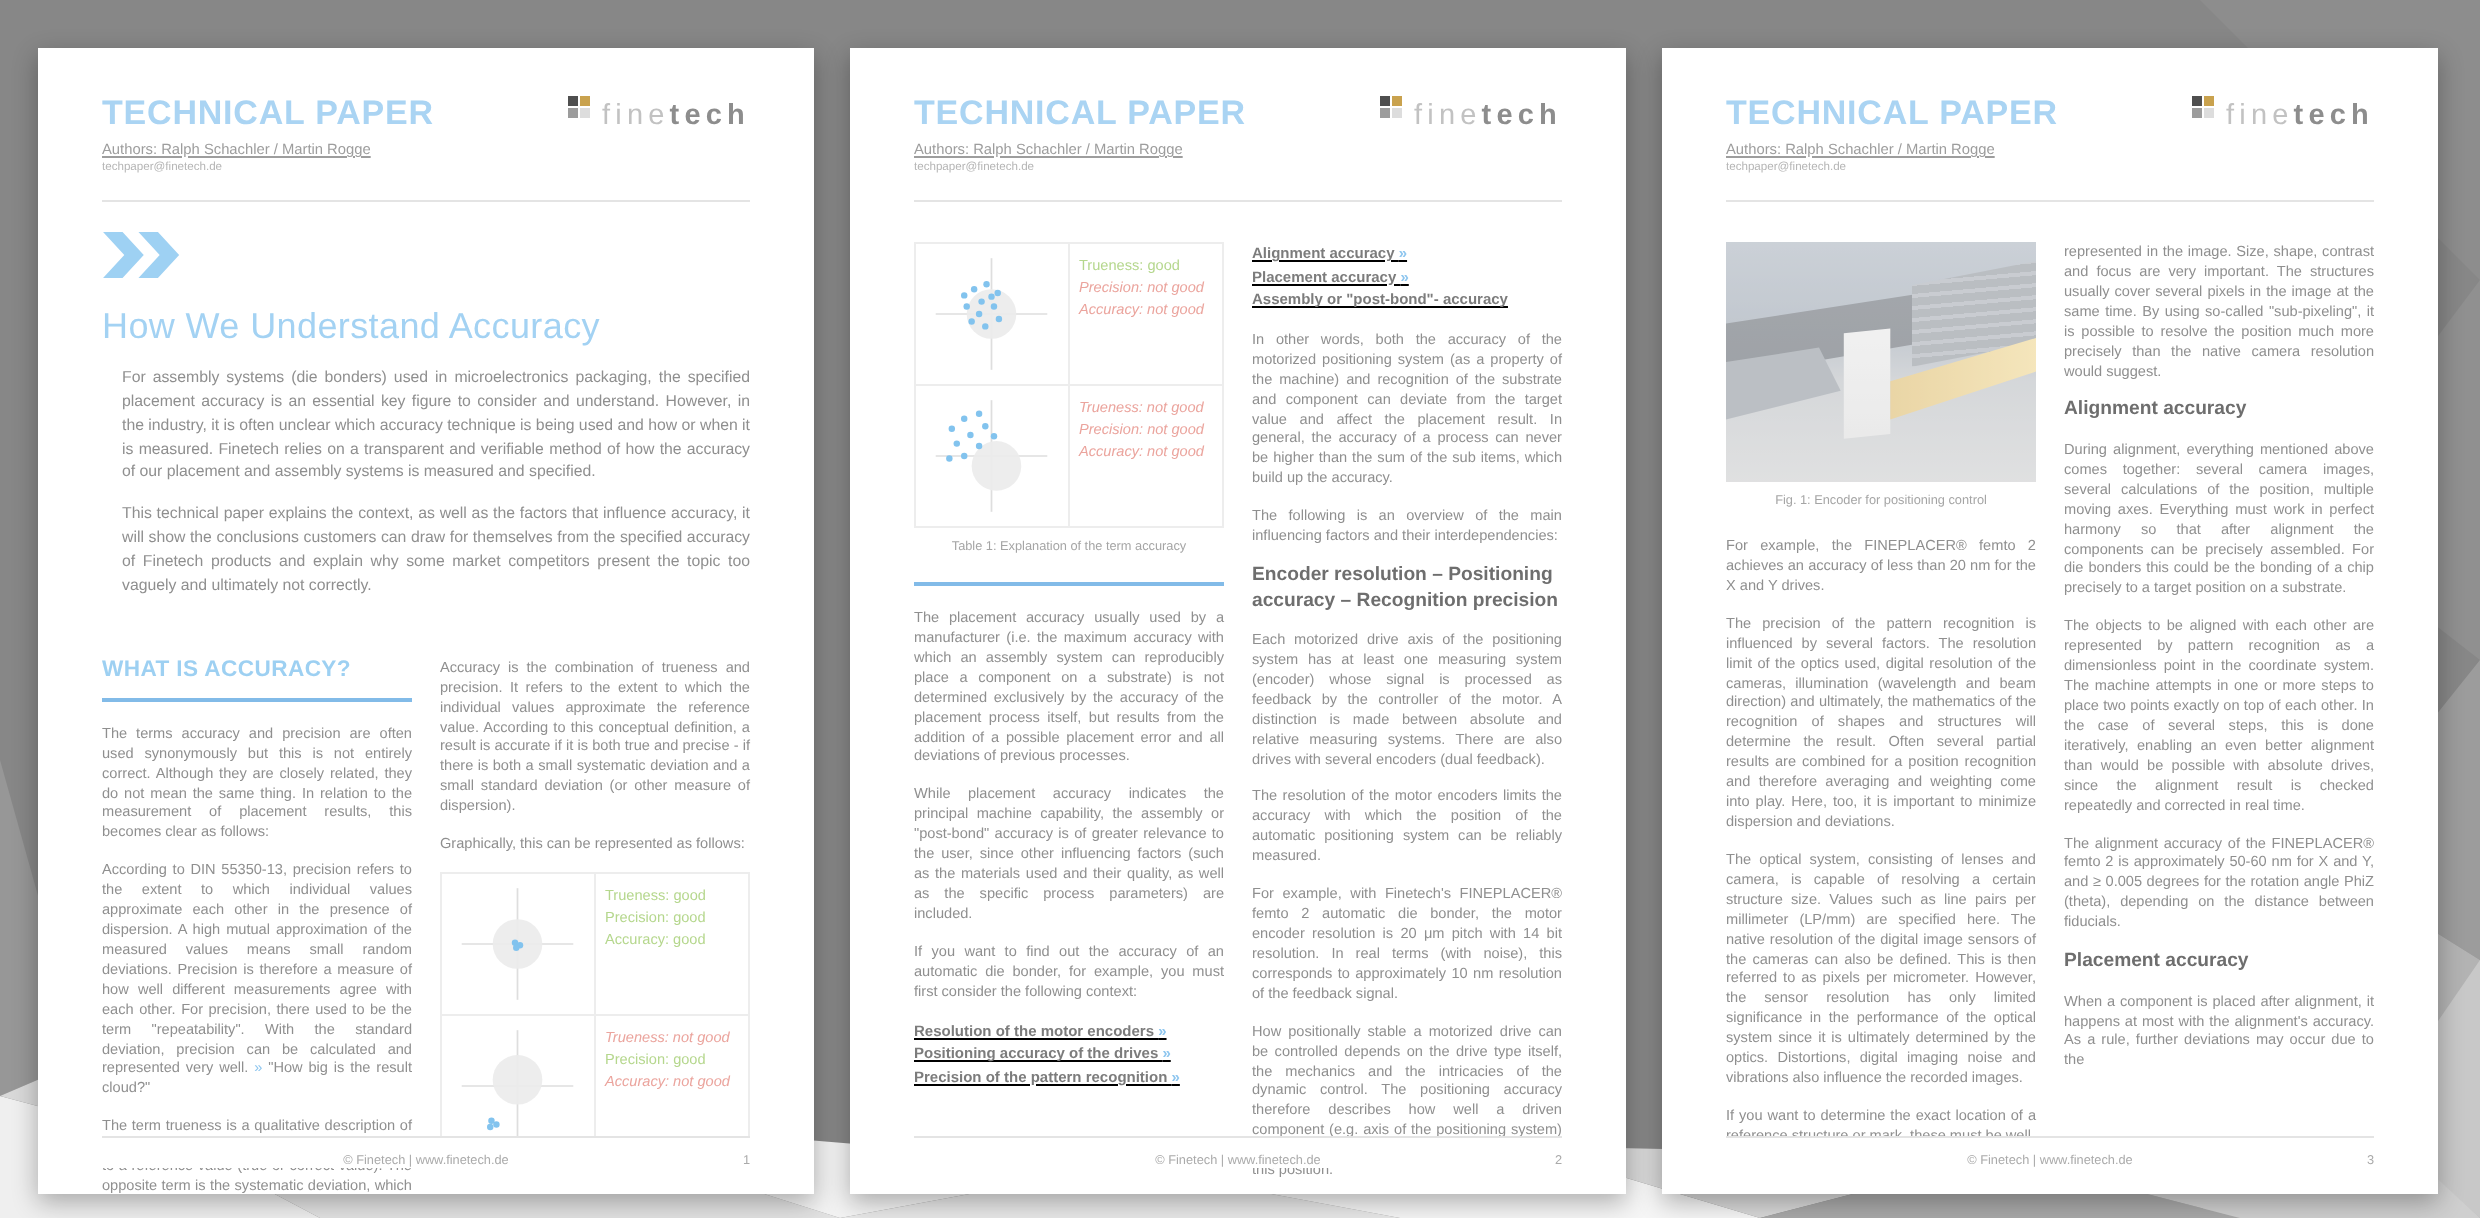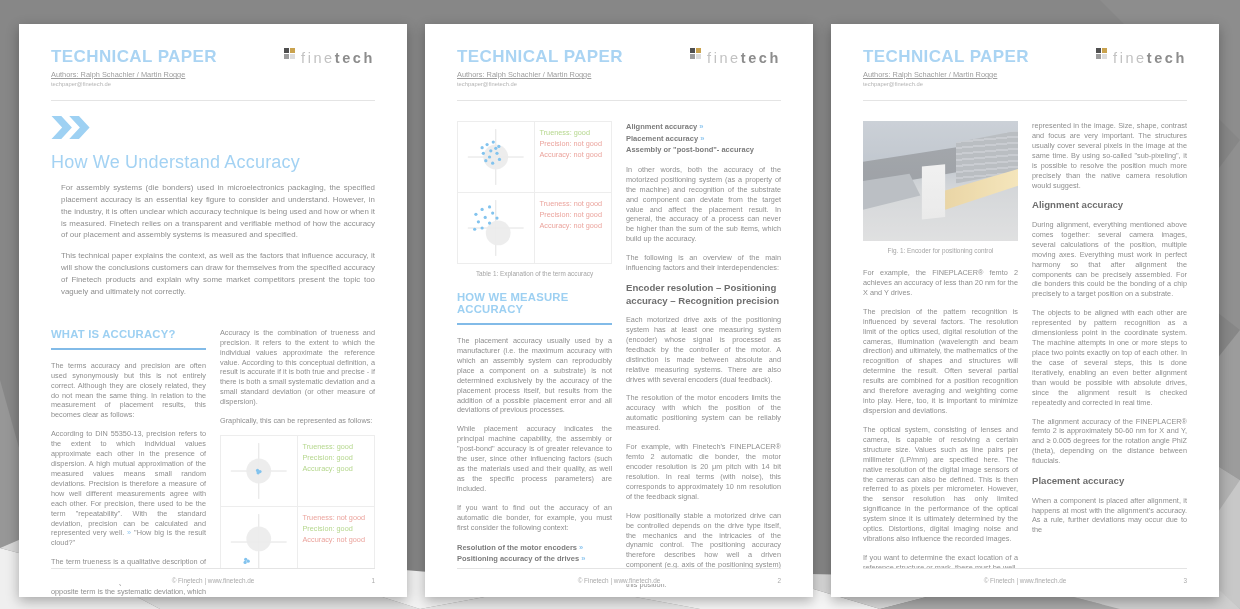--- a/index.html
+++ b/index.html
@@ -29,31 +29,31 @@
   .columns{display:flex;gap:14px;}
   .col{flex:1;min-width:0;}
   .p1cols{margin-top:30px;}
   .p23cols{margin-top:20px;}
   .sec-head{color:#9dd0f2;font-size:11.3px;font-weight:bold;letter-spacing:.2px;}
   .sec-rule{height:2px;background:#82bbe8;margin:8px 0 11px 0;}
   .col p.body{font-size:7.3px;line-height:1.36;color:#8f8f8f;text-align:justify;margin:0 0 9px 0;}
   .subhead{font-size:9.6px;font-weight:bold;color:#6e6e6e;line-height:1.3;margin:3px 0 8px 0;}
   .linkline{font-size:7.5px;font-weight:bold;color:#7c7c7c;line-height:1.55;}
   .chev{color:#8ec6ef;}
-  .linkgroup{margin-bottom:9px;}
+  .linkgroup{margin-bottom:9px;text-decoration:underline;}
   
   .figtable{border:1px solid #ededed;}
   .figrow{display:flex;}
   .figrow + .figrow{border-top:1px solid #ededed;}
   .figcell-d{width:50%;box-sizing:border-box;border-right:1px solid #ededed;padding:4px 2px;}
   .figcell-d svg{display:block;width:100%;height:62px;}
   .figcell-l{width:50%;box-sizing:border-box;padding:6px 5px;}
   .figlabel{font-size:7.3px;line-height:1.5;}
   .figlabel[data-status="good"]{color:#b5d78d;}
-  .figlabel[data-status="bad"]{color:#eba49d;}
+  .figlabel[data-status="bad"]{color:#eba49d;font-style:italic;}
   .figcaption{font-size:6.4px;color:#a5a5a5;text-align:center;margin:6px 0 14px 0;}
   
   .photo{position:relative;width:100%;height:120px;overflow:hidden;
          background:linear-gradient(180deg,#a9b2bd 0%,#99a3af 36%,#b9bdc1 58%,#cbcccd 100%);}
   .ph-slab{position:absolute;left:0;top:0;width:100%;height:100%;
            clip-path:polygon(0 34%,100% 14%,100% 34%,0 56%);
            background:linear-gradient(180deg,#6a7078,#555b63);}
   .ph-left{position:absolute;left:0;top:0;width:100%;height:100%;
            clip-path:polygon(0 50%,30% 44%,37% 62%,0 74%);
            background:#8e959d;}
@@ -255,21 +255,20 @@
               </div>
               <div class="figcell-l">
                 <div class="figlabel" data-status="bad">Trueness: not good</div>
                 <div class="figlabel" data-status="bad">Precision: not good</div>
                 <div class="figlabel" data-status="bad">Accuracy: not good</div>
               </div>
             </div>
           </div>
           <div class="figcaption">Table 1: Explanation of the term accuracy</div>
 
-          <div class="sec-head">HOW WE MEASURE ACCURACY</div>
           <div class="sec-rule"></div>
           <p class="body">The placement accuracy usually used by a manufacturer (i.e. the maximum accuracy with which an assembly system can reproducibly place a component on a substrate) is not determined exclusively by the accuracy of the placement process itself, but results from the addition of a possible placement error and all deviations of previous processes.</p>
           <p class="body">While placement accuracy indicates the principal machine capability, the assembly or "post-bond" accuracy is of greater relevance to the user, since other influencing factors (such as the materials used and their quality, as well as the specific process parameters) are included.</p>
           <p class="body">If you want to find out the accuracy of an automatic die bonder, for example, you must first consider the following context:</p>
           <div class="linkgroup">
             <div class="linkline rich">Resolution of the motor encoders <span class="chev">»</span></div>
             <div class="linkline rich">Positioning accuracy of the drives <span class="chev">»</span></div>
             <div class="linkline rich">Precision of the pattern recognition <span class="chev">»</span></div>
           </div>
         </div>

